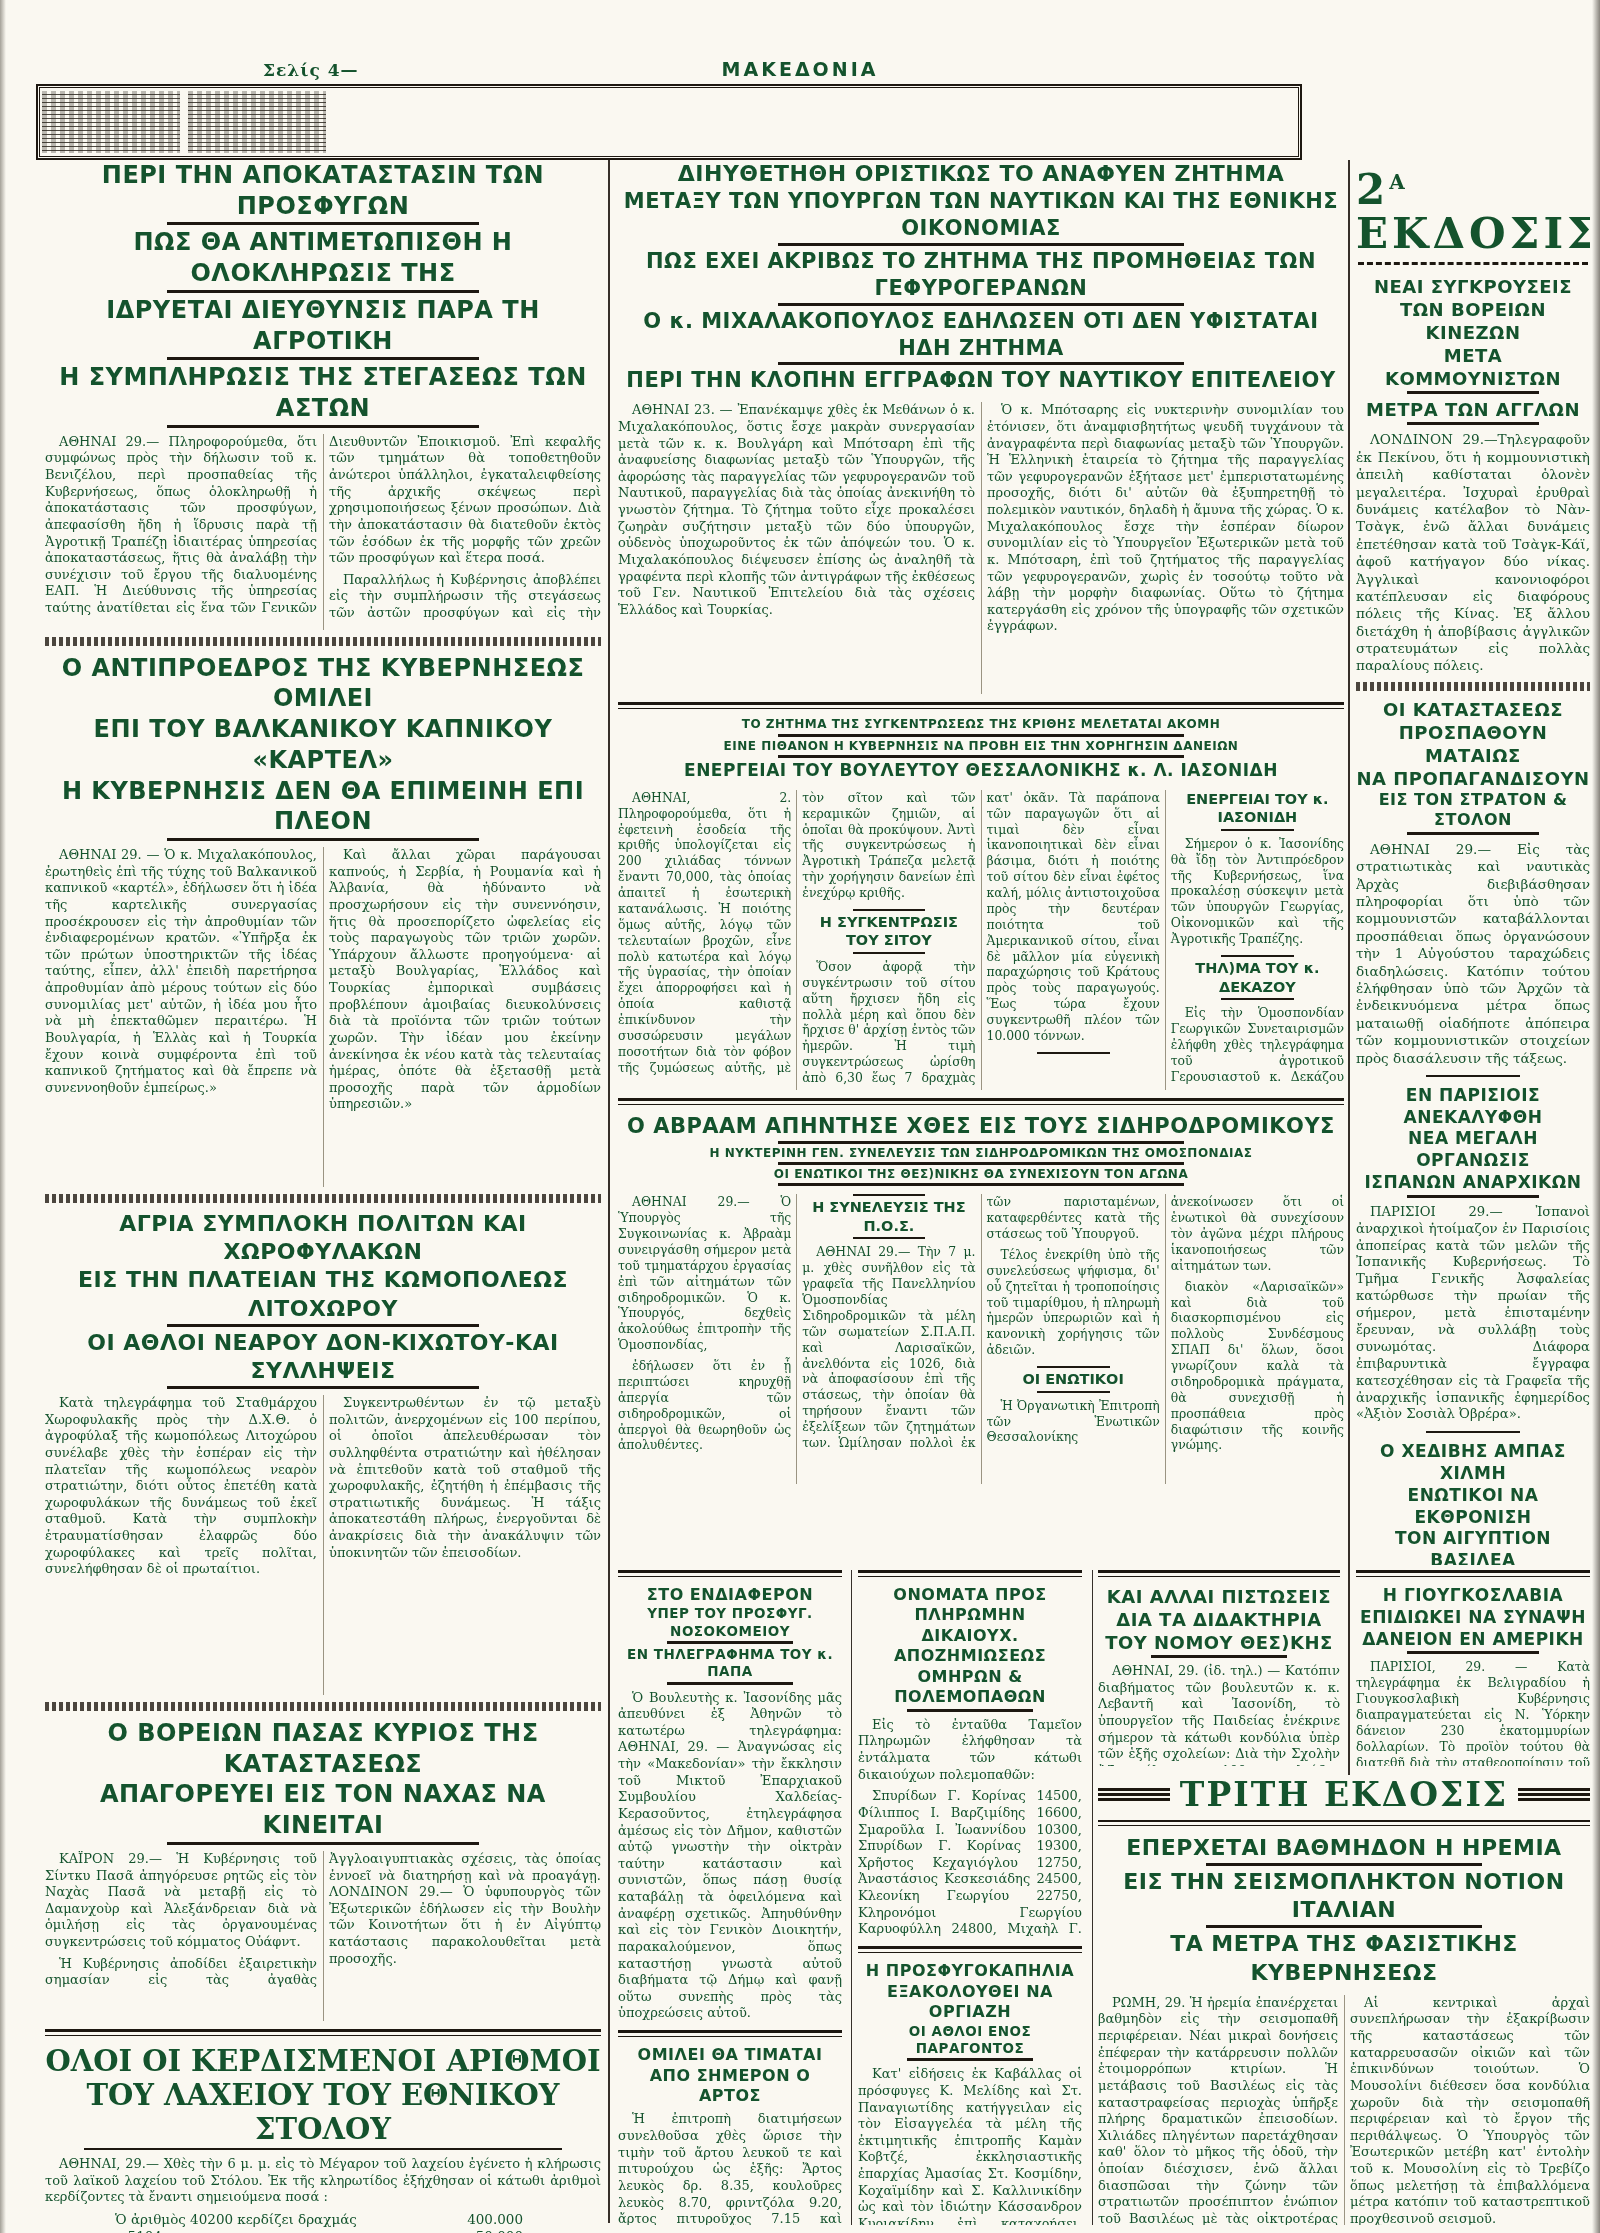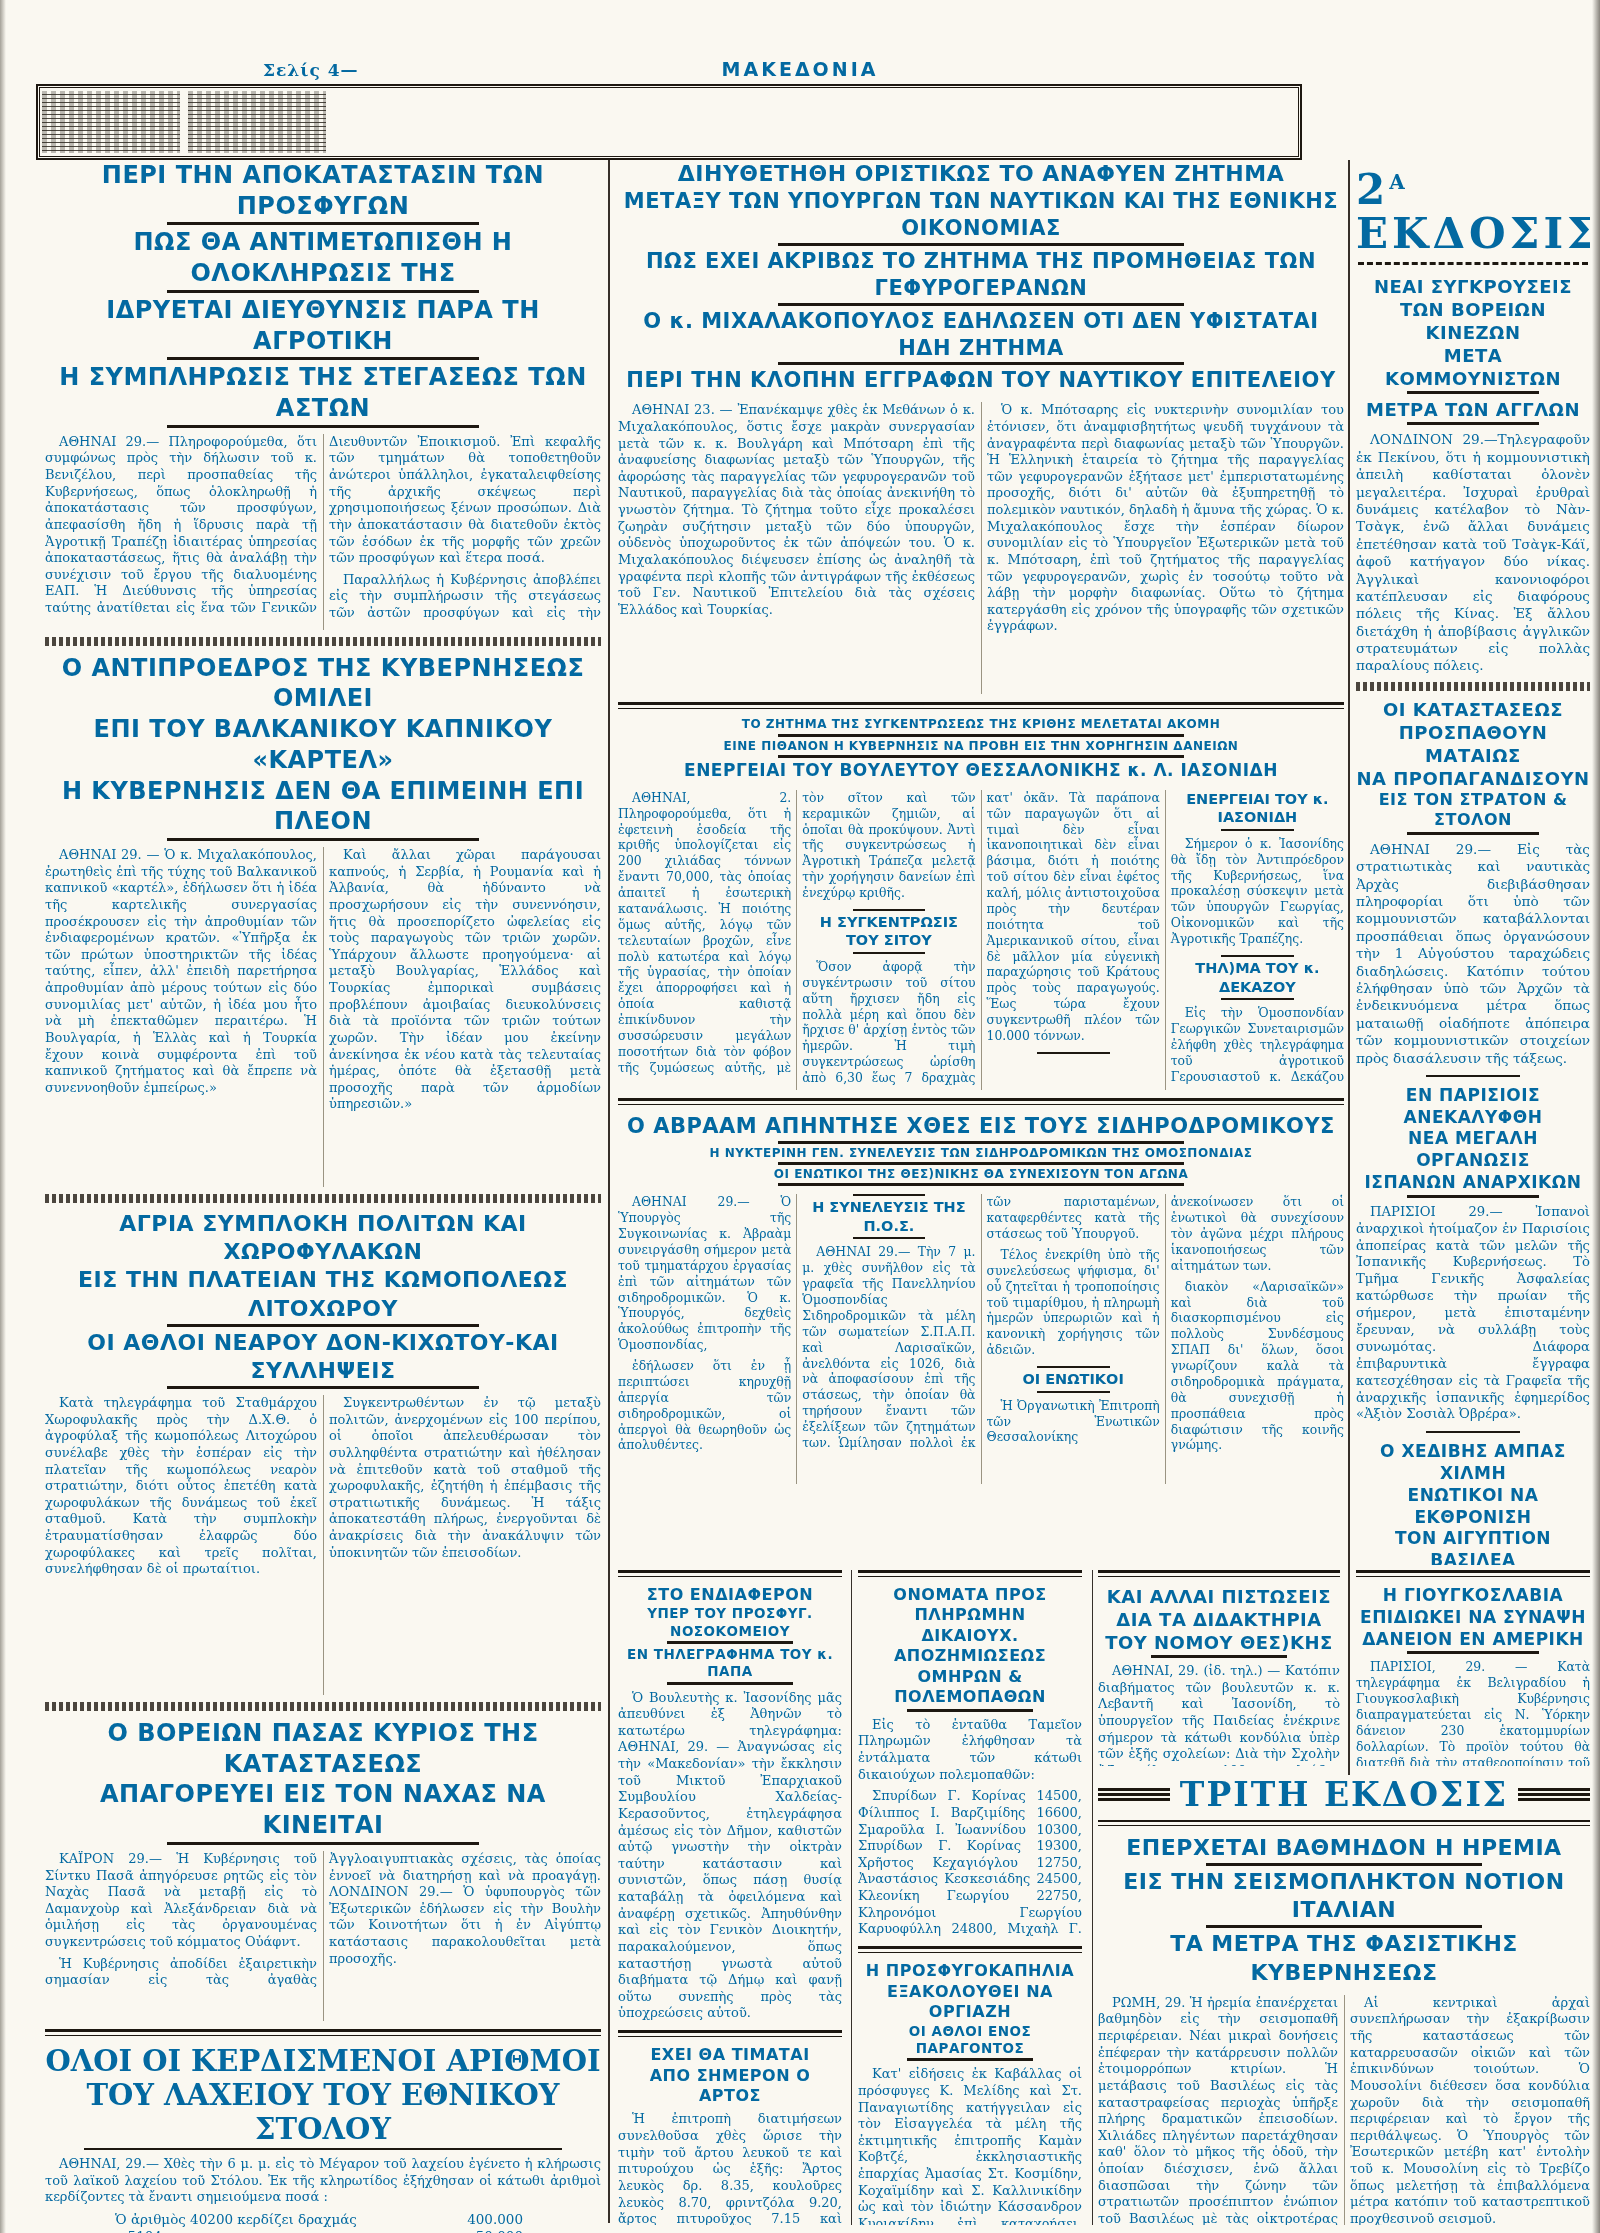--- a/index.html
+++ b/index.html
@@ -1,17 +1,17 @@
 <!DOCTYPE html>
 <html lang="el"><head>
 <meta charset="utf-8">
 <style>
   html,body{margin:0;padding:0;}
   body{background:#d8d4c8;font-family:"DejaVu Serif",serif;}
-  #page{position:relative;width:1600px;height:2233px;margin:0 auto;background:#faf8f1;color:#0369a1;overflow:hidden;}
+  #page{position:relative;width:1600px;height:2233px;margin:0 auto;background:#faf8f1;color:#14532d;overflow:hidden;}
   #page::before{content:"";position:absolute;left:0;top:0;bottom:0;width:6px;background:linear-gradient(90deg,#6b675d,transparent);opacity:.6;}
   #page::after{content:"";position:absolute;right:0;top:0;bottom:0;width:8px;background:linear-gradient(270deg,#55514a,transparent);opacity:.7;}
 
   
   .pagelabel{position:absolute;left:263px;top:60px;font-size:17px;font-weight:bold;letter-spacing:1px;}
   .masthead{position:absolute;left:0;top:58px;width:1600px;text-align:center;font-family:"DejaVu Sans",sans-serif;font-weight:bold;font-size:19px;letter-spacing:3px;}
   #banner{position:absolute;left:36px;top:84px;width:1262px;height:72px;border:2px solid #1d1811;box-shadow:0 0 0 1px #faf8f1 inset,0 0 0 2px #1d1811 inset;display:flex;align-items:stretch;}
   .hatch{flex:0 0 138px;margin:5px 4px;background:
       repeating-linear-gradient(180deg,transparent 0 3px,rgba(45,40,32,.85) 3px 4px),
       repeating-linear-gradient(90deg,rgba(45,40,32,.30) 0 5px,transparent 5px 9px);}
@@ -200,21 +200,21 @@
     <div>
       <div class="hl h16">ΣΤΟ ΕΝΔΙΑΦΕΡΟΝ</div>
       <div class="hl h14 u">ΥΠΕΡ ΤΟΥ ΠΡΟΣΦΥΓ. ΝΟΣΟΚΟΜΕΙΟΥ</div>
       <div class="hl h14 u">ΕΝ ΤΗΛΕΓΡΑΦΗΜΑ ΤΟΥ κ. ΠΑΠΑ</div>
       <div class="bt" style="margin-top:5px;">
         <p>Ὁ Βουλευτὴς κ. Ἰασονίδης μᾶς ἀπευθύνει ἐξ Ἀθηνῶν τὸ κατωτέρω τηλεγράφημα: ΑΘΗΝΑΙ, 29. — Ἀναγνώσας εἰς τὴν «Μακεδονίαν» τὴν ἔκκλησιν τοῦ Μικτοῦ Ἐπαρχιακοῦ Συμβουλίου Χαλδείας-Κερασοῦντος, ἐτηλεγράφησα ἀμέσως εἰς τὸν Δῆμον, καθιστῶν αὐτῷ γνωστὴν τὴν οἰκτρὰν ταύτην κατάστασιν καὶ συνιστῶν, ὅπως πάσῃ θυσίᾳ καταβάλῃ τὰ ὀφειλόμενα καὶ ἀναφέρῃ σχετικῶς. Ἀπηυθύνθην καὶ εἰς τὸν Γενικὸν Διοικητήν, παρακαλούμενον, ὅπως καταστήσῃ γνωστὰ αὐτοῦ διαβήματα τῷ Δήμῳ καὶ φανῇ οὕτω συνεπὴς πρὸς τὰς ὑποχρεώσεις αὐτοῦ.</p>
       </div>
     </div>
     <div class="dbl"></div>
     <div>
-      <div class="hl h16">ΕΧΕΙ ΘΑ ΤΙΜΑΤΑΙ</div>
+      <div class="hl h16">ΟΜΙΛΕΙ ΘΑ ΤΙΜΑΤΑΙ</div>
       <div class="hl h16">ΑΠΟ ΣΗΜΕΡΟΝ Ο ΑΡΤΟΣ</div>
       <div class="bt" style="margin-top:5px;">
         <p>Ἡ ἐπιτροπὴ διατιμήσεων συνελθοῦσα χθὲς ὥρισε τὴν τιμὴν τοῦ ἄρτου λευκοῦ τε καὶ πιτυρούχου ὡς ἑξῆς: Ἄρτος λευκὸς δρ. 8.35, κουλοῦρες λευκὸς 8.70, φριντζόλα 9.20, ἄρτος πιτυροῦχος 7.15 καὶ ἡμιπιτυροῦχος 7.30. Ἡ νέα αὕτη διατίμησις ἄρχεται ἰσχύουσα ἀπὸ σήμερον.</p>
 
       </div>
     </div>
 
   </div>
 
   <div class="abs" style="left:858px;top:1570px;width:224px;height:655px;">

